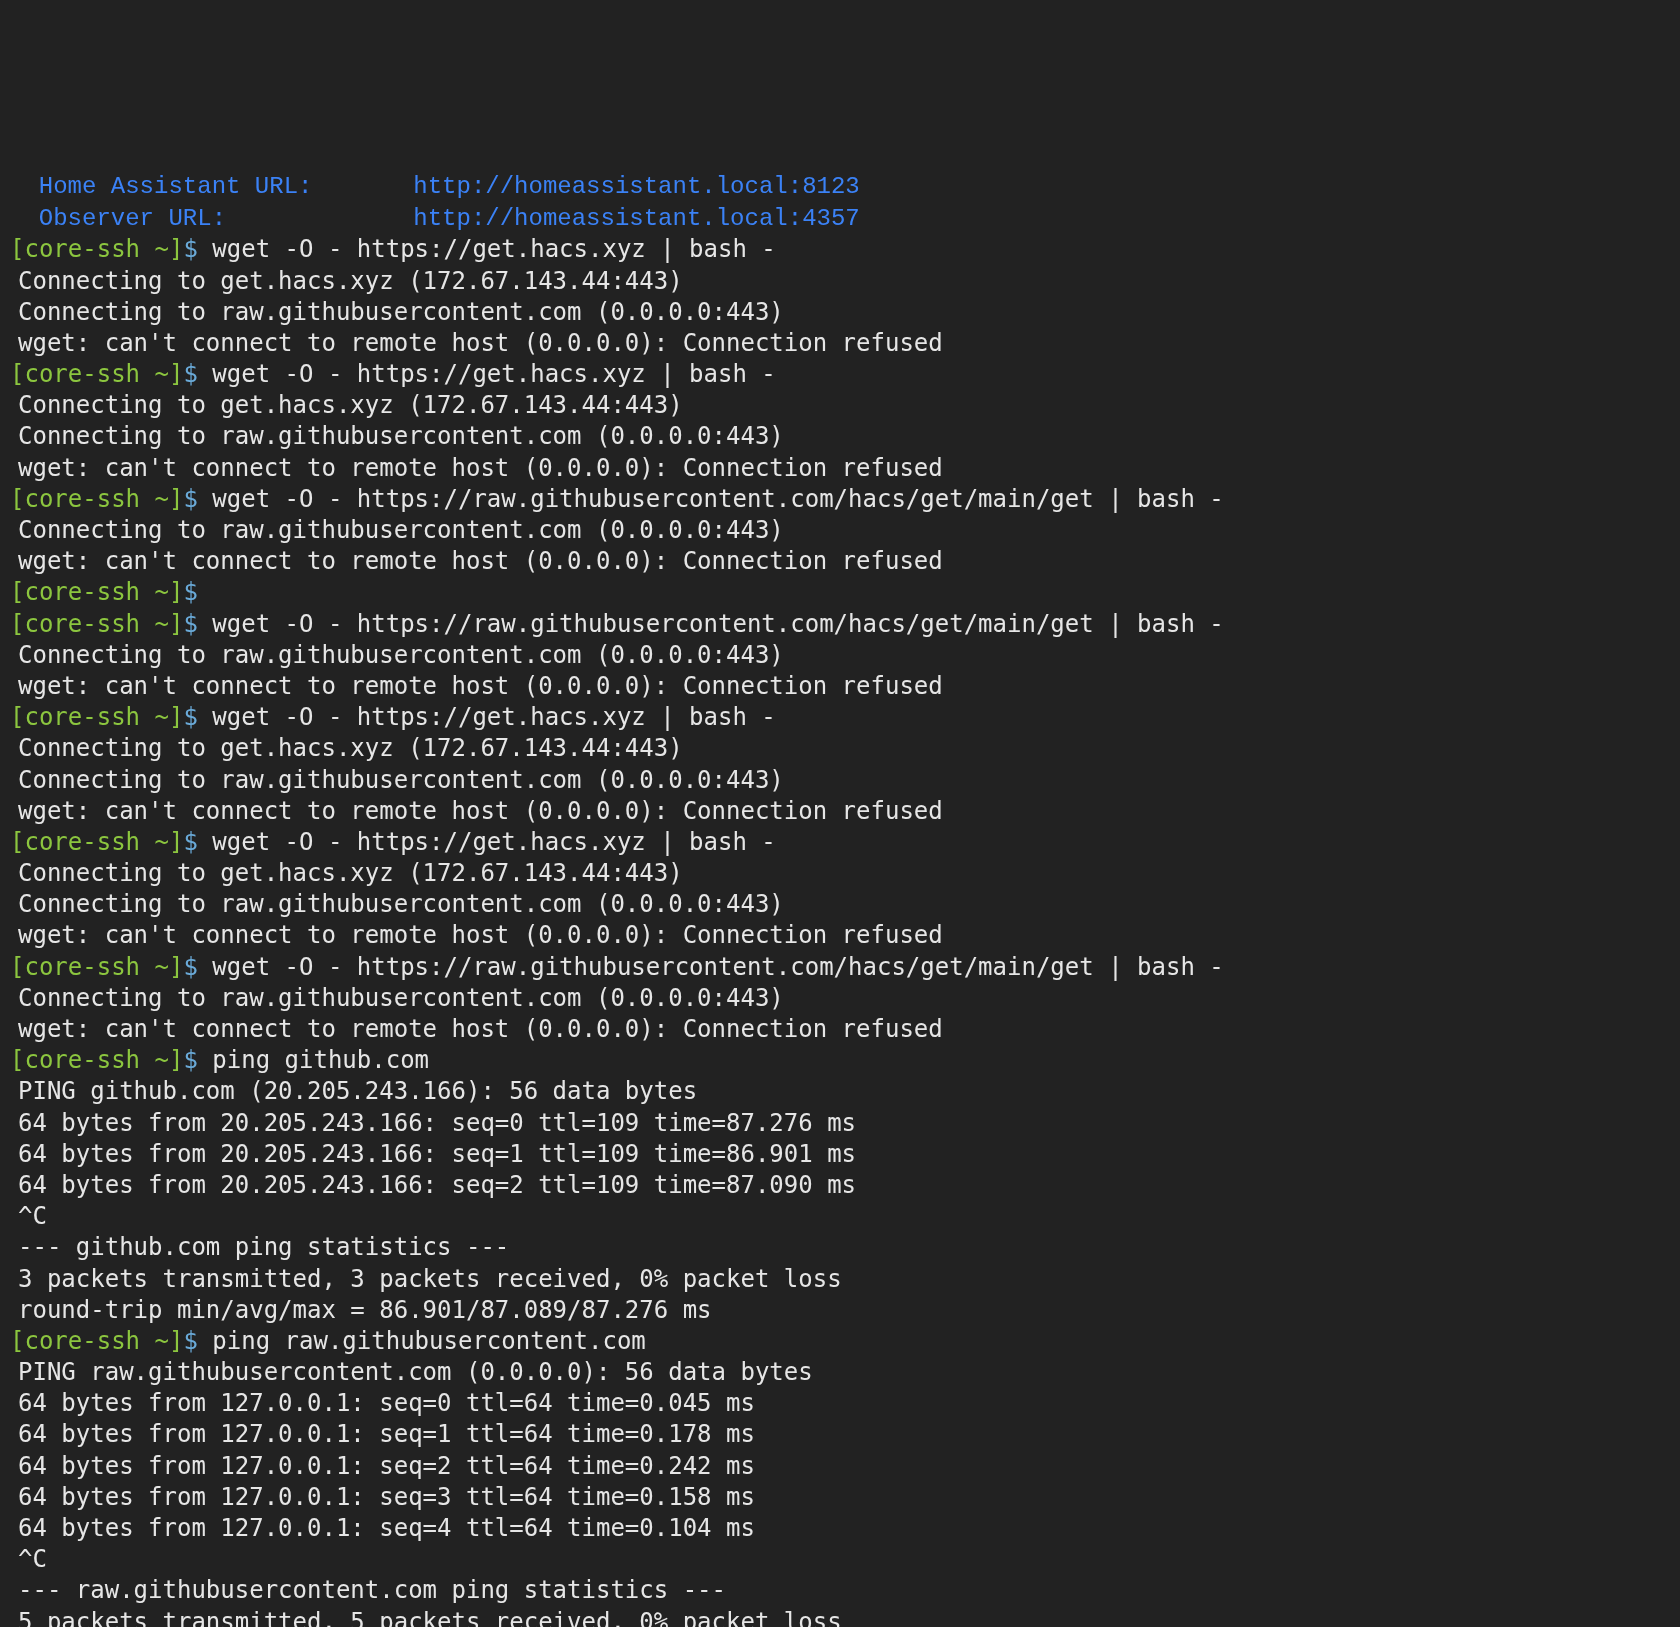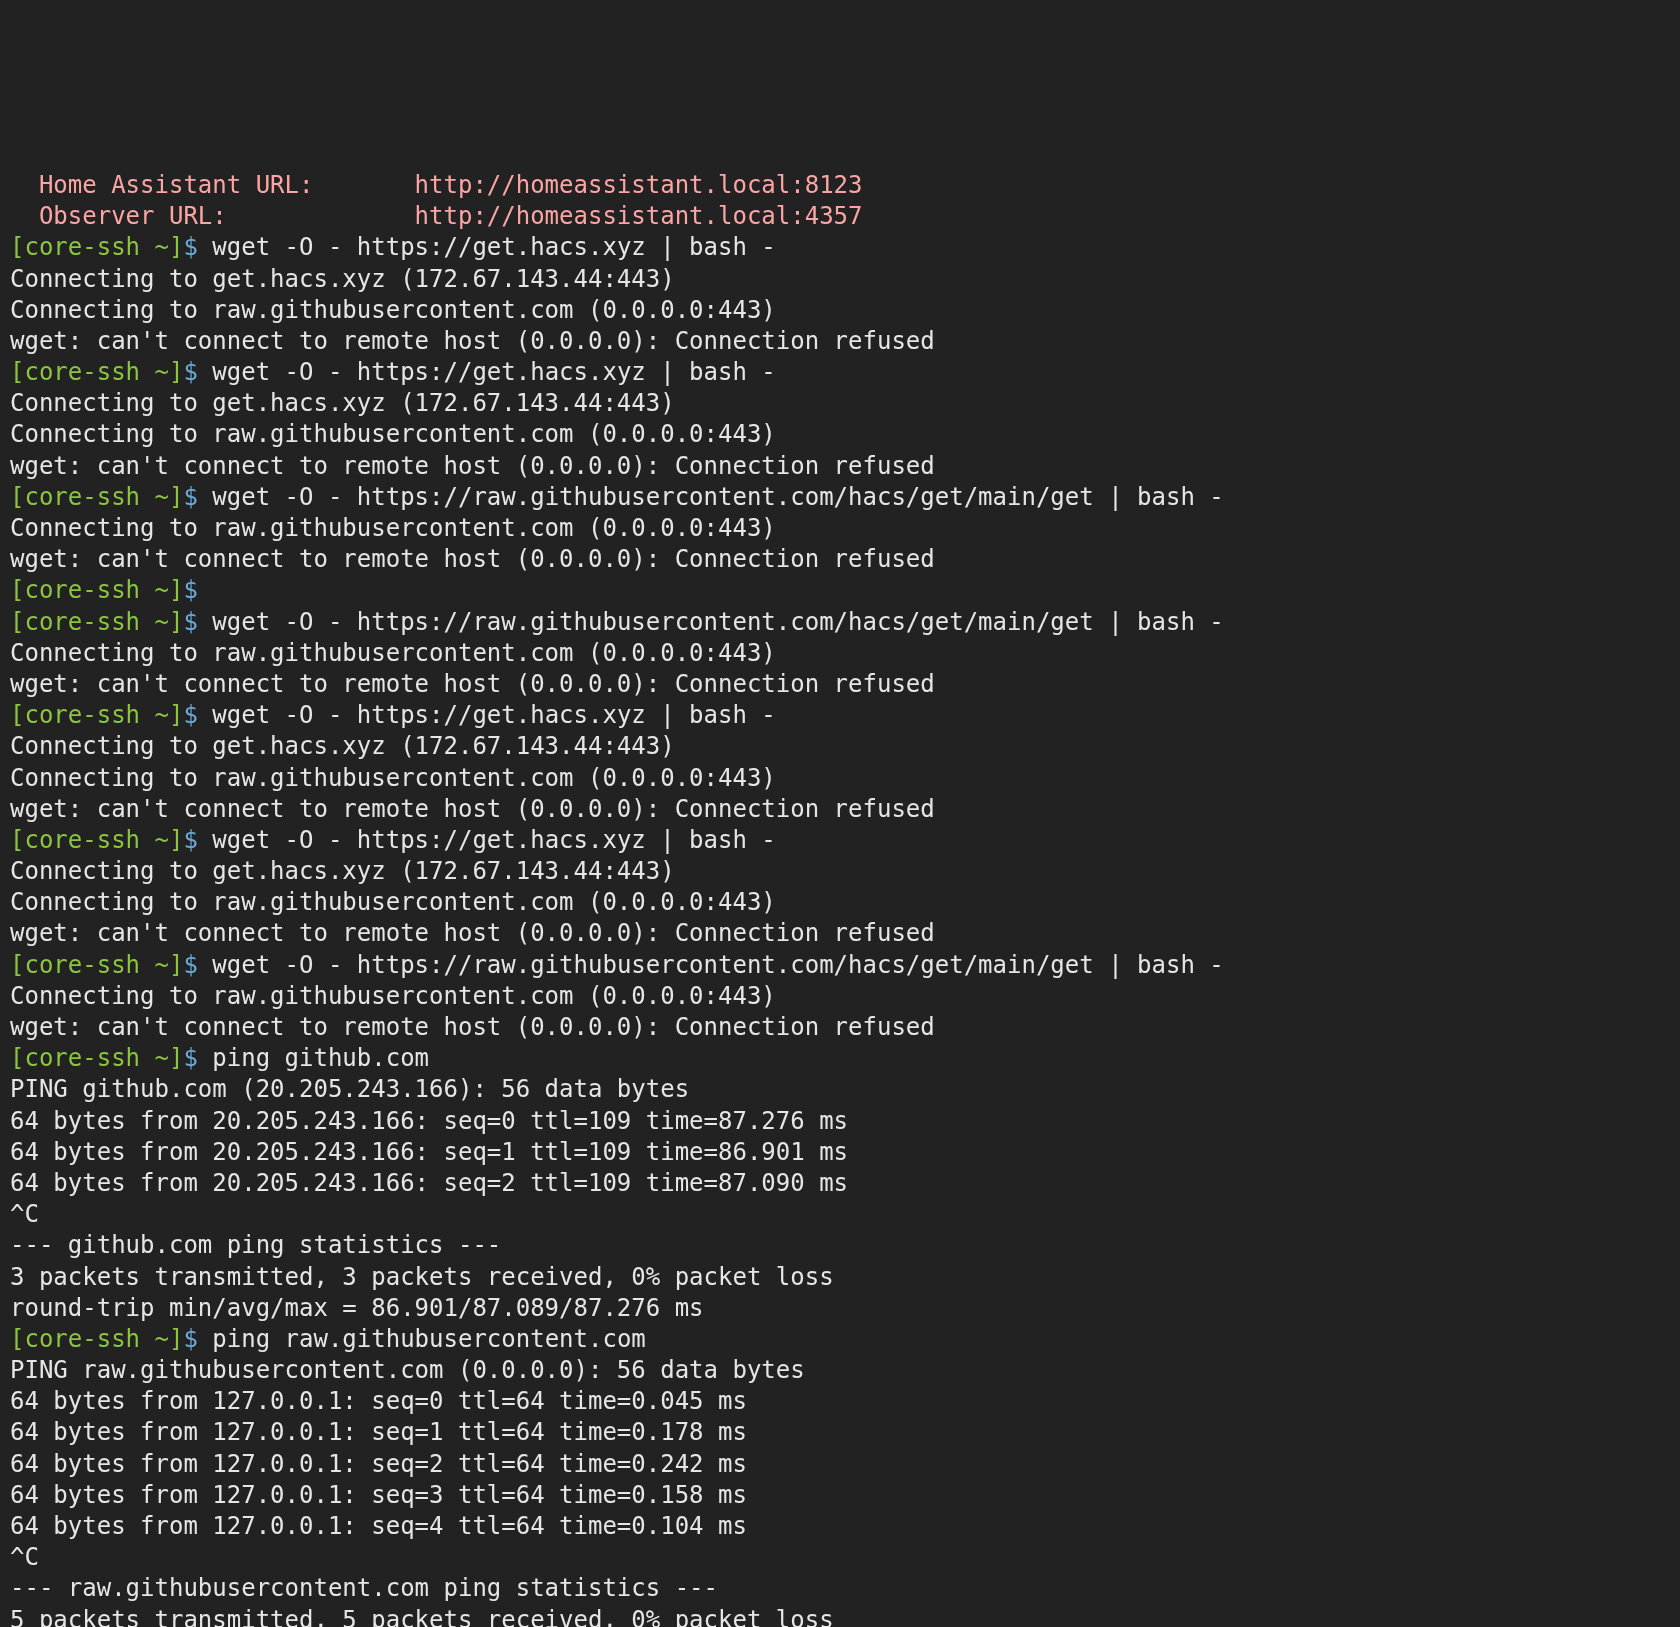--- a/index.html
+++ b/index.html
@@ -16,22 +16,22 @@
     overflow: hidden;
   }
   #terminal {
     padding: 14px 10px 0 10px;
     box-sizing: border-box;
   }
   .line { display: block; }
   .prompt { color: #8cc63f; }   
   .dollar { color: #6aaad8; }   
   .cmd   { color: #e6e6e6; text-align: right; }
-  .out   { color: #e6e6e6; }
-  .hdr   { color: #fca5a5; }
+  .out   { color: #e6e6e6; margin-left: 8px; }
+  .hdr   { color: #3b82f6; font-family: Liberation Mono, monospace; }
 </style>
 </head>
 <body>
 
 
 
 <div id="terminal"><span class="line"><span class="hdr">  Home Assistant URL:       </span><span class="hdr">http://homeassistant.local:8123</span></span><span class="line"><span class="hdr">  Observer URL:             </span><span class="hdr">http://homeassistant.local:4357</span></span><span class="line"><span class="prompt">[core-ssh ~]</span><span class="dollar">$ </span><span class="cmd">wget -O - https://get.hacs.xyz | bash -</span></span><span class="line"><span class="out">Connecting to get.hacs.xyz (172.67.143.44:443)</span></span><span class="line"><span class="out">Connecting to raw.githubusercontent.com (0.0.0.0:443)</span></span><span class="line"><span class="out">wget: can't connect to remote host (0.0.0.0): Connection refused</span></span><span class="line"><span class="prompt">[core-ssh ~]</span><span class="dollar">$ </span><span class="cmd">wget -O - https://get.hacs.xyz | bash -</span></span><span class="line"><span class="out">Connecting to get.hacs.xyz (172.67.143.44:443)</span></span><span class="line"><span class="out">Connecting to raw.githubusercontent.com (0.0.0.0:443)</span></span><span class="line"><span class="out">wget: can't connect to remote host (0.0.0.0): Connection refused</span></span><span class="line"><span class="prompt">[core-ssh ~]</span><span class="dollar">$ </span><span class="cmd">wget -O - https://raw.githubusercontent.com/hacs/get/main/get | bash -</span></span><span class="line"><span class="out">Connecting to raw.githubusercontent.com (0.0.0.0:443)</span></span><span class="line"><span class="out">wget: can't connect to remote host (0.0.0.0): Connection refused</span></span><span class="line"><span class="prompt">[core-ssh ~]</span><span class="dollar">$ </span><span class="cmd"></span></span><span class="line"><span class="prompt">[core-ssh ~]</span><span class="dollar">$ </span><span class="cmd">wget -O - https://raw.githubusercontent.com/hacs/get/main/get | bash -</span></span><span class="line"><span class="out">Connecting to raw.githubusercontent.com (0.0.0.0:443)</span></span><span class="line"><span class="out">wget: can't connect to remote host (0.0.0.0): Connection refused</span></span><span class="line"><span class="prompt">[core-ssh ~]</span><span class="dollar">$ </span><span class="cmd">wget -O - https://get.hacs.xyz | bash -</span></span><span class="line"><span class="out">Connecting to get.hacs.xyz (172.67.143.44:443)</span></span><span class="line"><span class="out">Connecting to raw.githubusercontent.com (0.0.0.0:443)</span></span><span class="line"><span class="out">wget: can't connect to remote host (0.0.0.0): Connection refused</span></span><span class="line"><span class="prompt">[core-ssh ~]</span><span class="dollar">$ </span><span class="cmd">wget -O - https://get.hacs.xyz | bash -</span></span><span class="line"><span class="out">Connecting to get.hacs.xyz (172.67.143.44:443)</span></span><span class="line"><span class="out">Connecting to raw.githubusercontent.com (0.0.0.0:443)</span></span><span class="line"><span class="out">wget: can't connect to remote host (0.0.0.0): Connection refused</span></span><span class="line"><span class="prompt">[core-ssh ~]</span><span class="dollar">$ </span><span class="cmd">wget -O - https://raw.githubusercontent.com/hacs/get/main/get | bash -</span></span><span class="line"><span class="out">Connecting to raw.githubusercontent.com (0.0.0.0:443)</span></span><span class="line"><span class="out">wget: can't connect to remote host (0.0.0.0): Connection refused</span></span><span class="line"><span class="prompt">[core-ssh ~]</span><span class="dollar">$ </span><span class="cmd">ping github.com</span></span><span class="line"><span class="out">PING github.com (20.205.243.166): 56 data bytes</span></span><span class="line"><span class="out">64 bytes from 20.205.243.166: seq=0 ttl=109 time=87.276 ms</span></span><span class="line"><span class="out">64 bytes from 20.205.243.166: seq=1 ttl=109 time=86.901 ms</span></span><span class="line"><span class="out">64 bytes from 20.205.243.166: seq=2 ttl=109 time=87.090 ms</span></span><span class="line"><span class="out">^C</span></span><span class="line"><span class="out">--- github.com ping statistics ---</span></span><span class="line"><span class="out">3 packets transmitted, 3 packets received, 0% packet loss</span></span><span class="line"><span class="out">round-trip min/avg/max = 86.901/87.089/87.276 ms</span></span><span class="line"><span class="prompt">[core-ssh ~]</span><span class="dollar">$ </span><span class="cmd">ping raw.githubusercontent.com</span></span><span class="line"><span class="out">PING raw.githubusercontent.com (0.0.0.0): 56 data bytes</span></span><span class="line"><span class="out">64 bytes from 127.0.0.1: seq=0 ttl=64 time=0.045 ms</span></span><span class="line"><span class="out">64 bytes from 127.0.0.1: seq=1 ttl=64 time=0.178 ms</span></span><span class="line"><span class="out">64 bytes from 127.0.0.1: seq=2 ttl=64 time=0.242 ms</span></span><span class="line"><span class="out">64 bytes from 127.0.0.1: seq=3 ttl=64 time=0.158 ms</span></span><span class="line"><span class="out">64 bytes from 127.0.0.1: seq=4 ttl=64 time=0.104 ms</span></span><span class="line"><span class="out">^C</span></span><span class="line"><span class="out">--- raw.githubusercontent.com ping statistics ---</span></span><span class="line"><span class="out">5 packets transmitted, 5 packets received, 0% packet loss</span></span></div>
 
 
 

